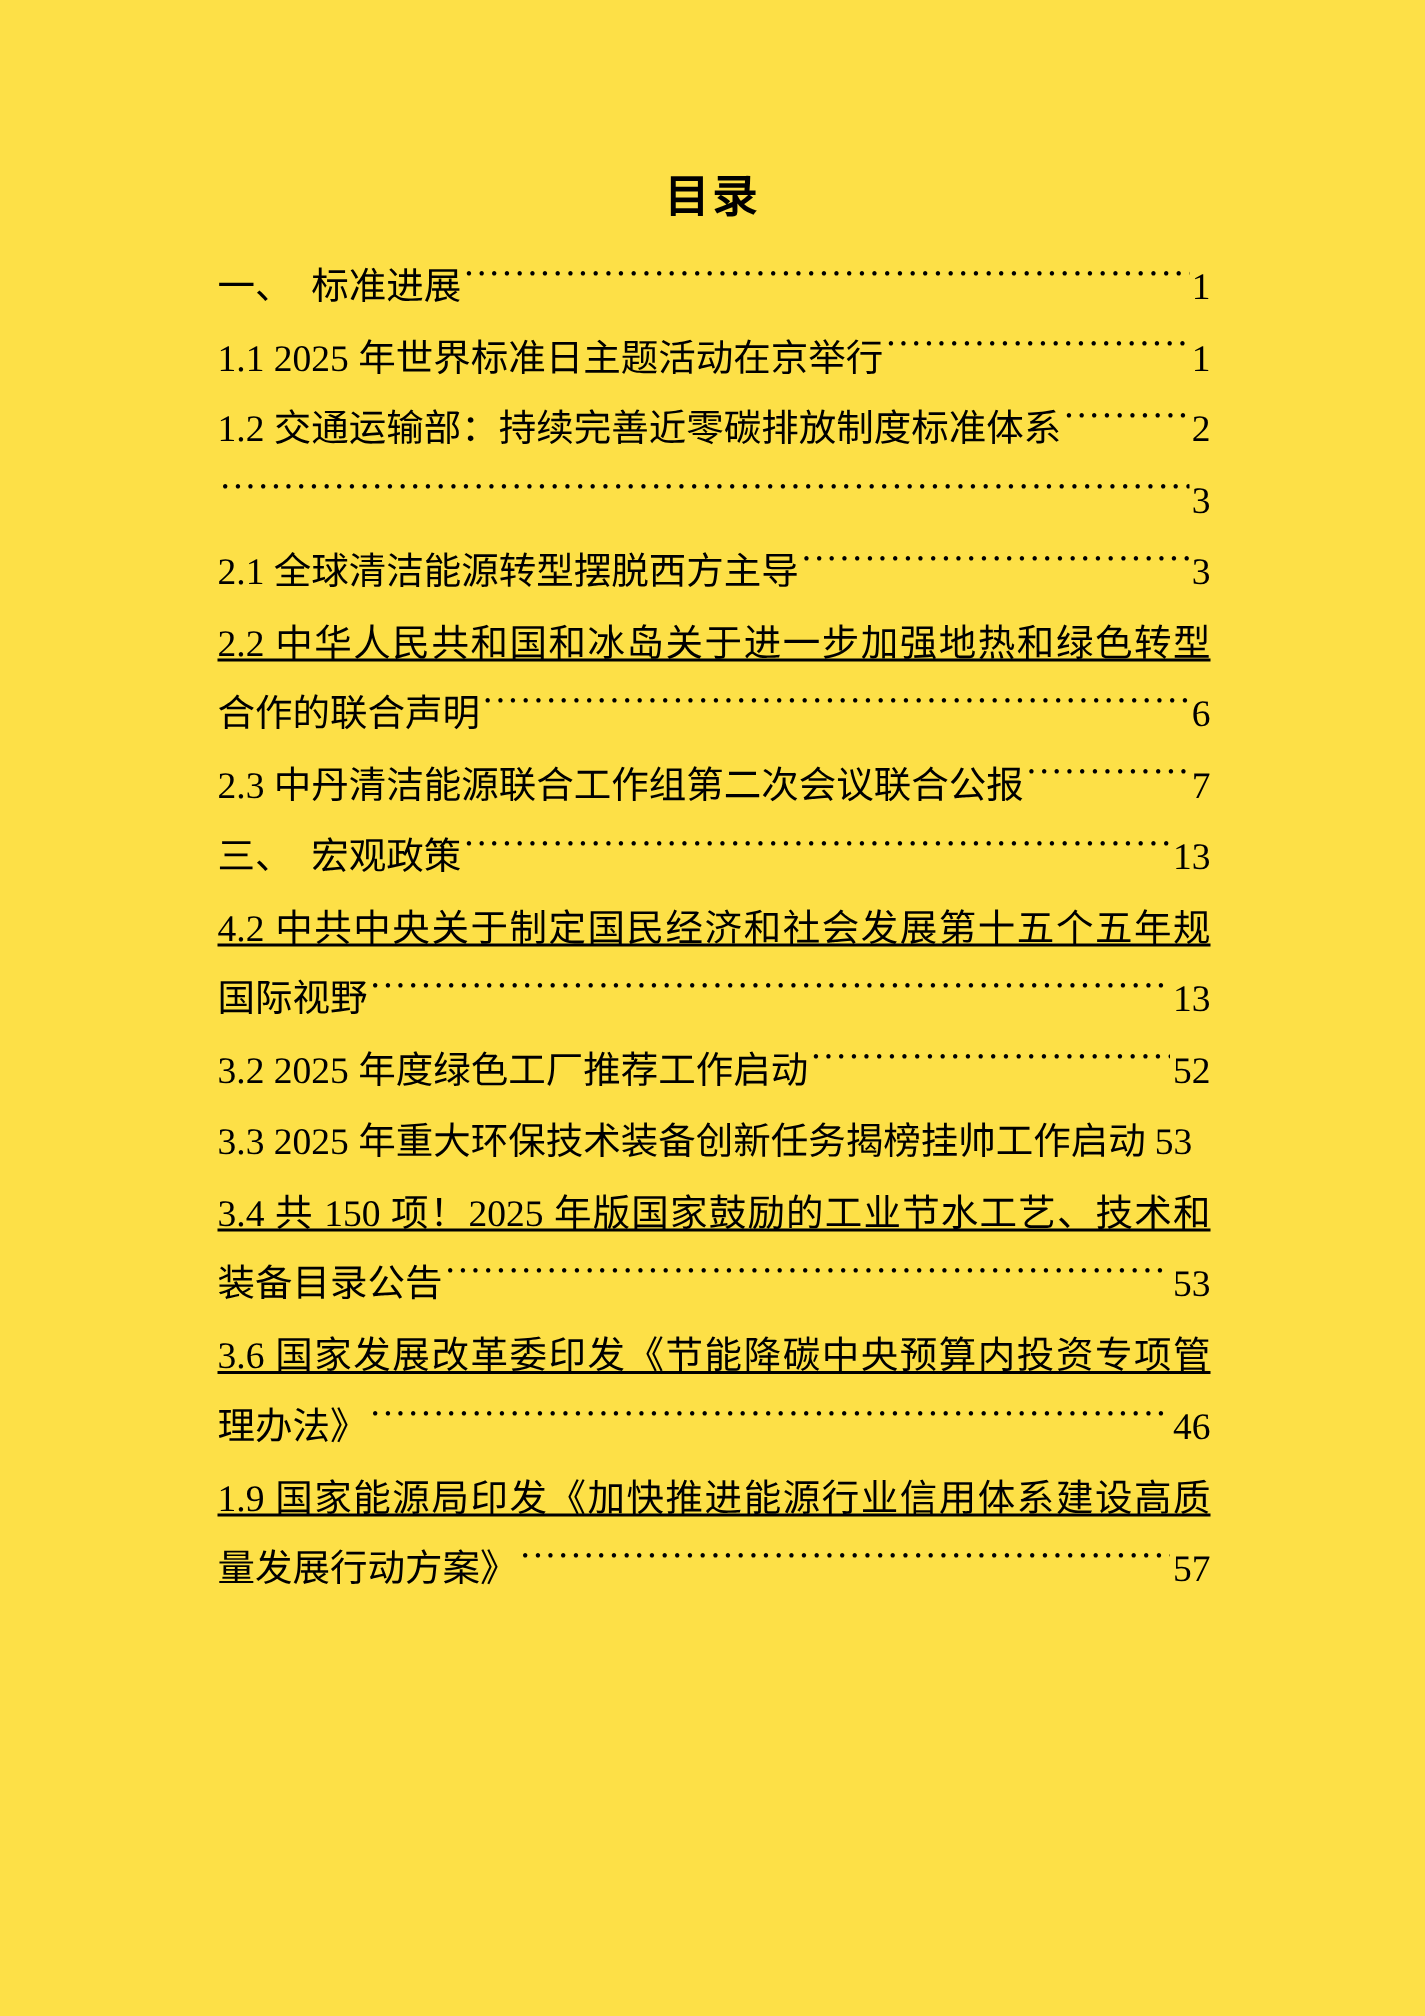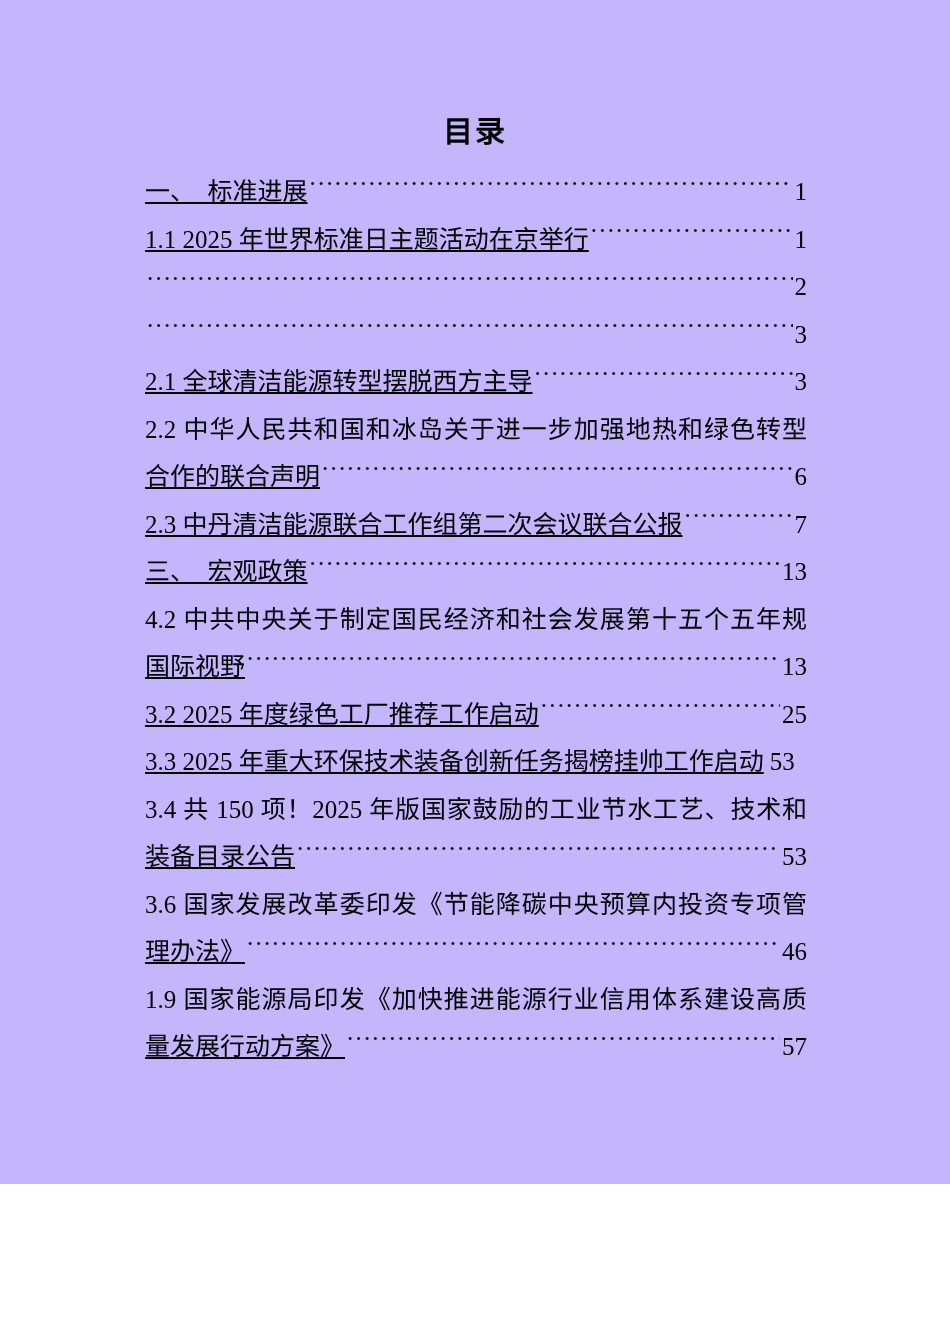--- a/index.html
+++ b/index.html
@@ -15,22 +15,22 @@
     font-family: "Liberation Serif", "DejaVu Serif", serif;
     color: #000000;
     overflow: hidden;
   }
 
   .page {
     position: absolute;
     left: 0;
     top: 0;
     width: 950px;
-    height: 1184px;
-    background: #c4b5fd;
+    height: 1344px;
+    background: #fde047;
   }
 
   .toc-title {
     position: absolute;
     left: 0;
     top: 112px;
     width: 950px;
     text-align: center;
     font-size: 30px;
     font-weight: bold;
@@ -59,21 +59,20 @@
   
   .toc-line {
     display: flex;
     align-items: baseline;
     width: 100%;
   }
 
   .toc-label {
     flex: 0 1 auto;
     white-space: nowrap;
-    text-decoration: underline;
   }
 
   .toc-leader {
     flex: 1 1 auto;
     overflow: hidden;
     white-space: nowrap;
     margin: 0 2px;
     position: relative;
     height: 1em;
   }
@@ -95,20 +94,21 @@
   }
   .no-leader .toc-page { margin-left: 6px; }
 
   
   .justify-line {
     display: block;
     text-align: justify;
     text-align-last: justify;
     white-space: normal;
     word-break: break-all;
+    text-decoration: underline;
   }
 </style>
 </head>
 <body>
 
 <div class="page">
 
   <div class="toc-title">目录</div>
 
   <div class="toc-body" id="toc-body">
@@ -121,20 +121,21 @@
       </div>
       <div class="toc-entry lvl2">
         <div class="toc-line">
           <span class="toc-label">1.1 2025 年世界标准日主题活动在京举行</span>
           <span class="toc-leader"></span>
           <span class="toc-page">1</span>
         </div>
       </div>
       <div class="toc-entry lvl2">
         <div class="toc-line">
+          <span class="toc-label">1.2 交通运输部：持续完善近零碳排放制度标准体系</span>
           <span class="toc-leader"></span>
           <span class="toc-page">2</span>
         </div>
       </div>
       <div class="toc-entry lvl1">
         <div class="toc-line">
           <span class="toc-leader"></span>
           <span class="toc-page">3</span>
         </div>
       </div>
@@ -172,21 +173,21 @@
         <div class="toc-line">
           <span class="toc-label">国际视野</span>
           <span class="toc-leader"></span>
           <span class="toc-page">13</span>
         </div>
       </div>
       <div class="toc-entry lvl2">
         <div class="toc-line">
           <span class="toc-label">3.2 2025 年度绿色工厂推荐工作启动</span>
           <span class="toc-leader"></span>
-          <span class="toc-page">25</span>
+          <span class="toc-page">52</span>
         </div>
       </div>
       <div class="toc-entry lvl2 no-leader">
         <div class="toc-line">
           <span class="toc-label">3.3 2025 年重大环保技术装备创新任务揭榜挂帅工作启动</span>
           <span class="toc-page">53</span>
         </div>
       </div>
       <div class="toc-entry lvl2">
         <div class="justify-line">3.4 共 150 项！2025 年版国家鼓励的工业节水工艺、技术和</div>

